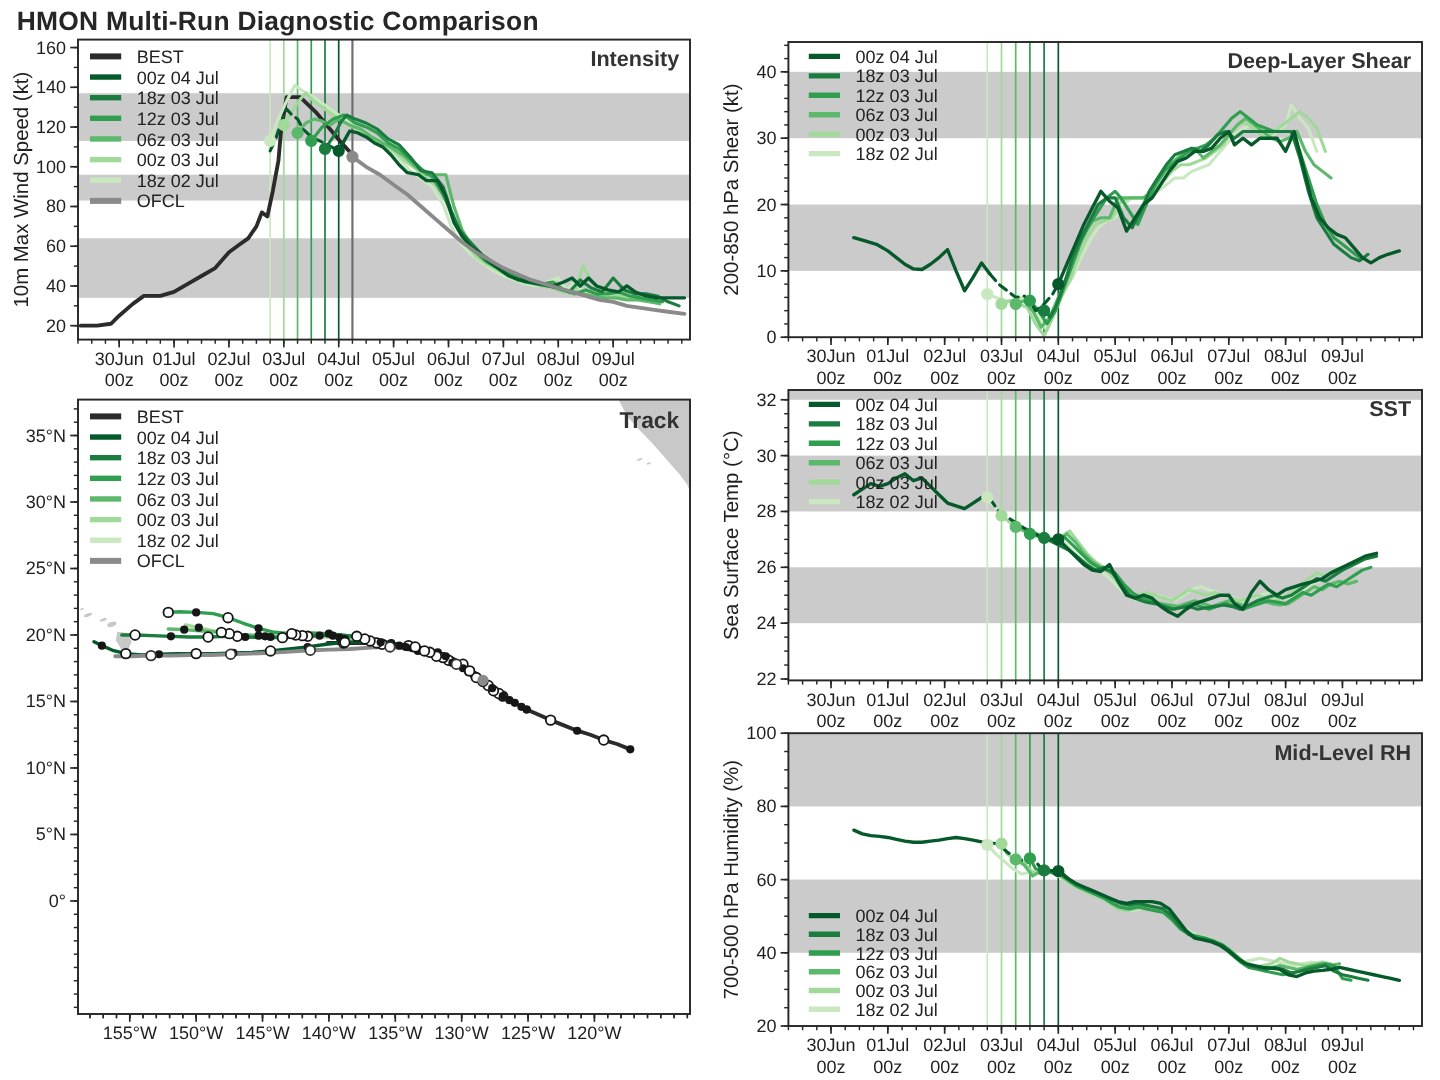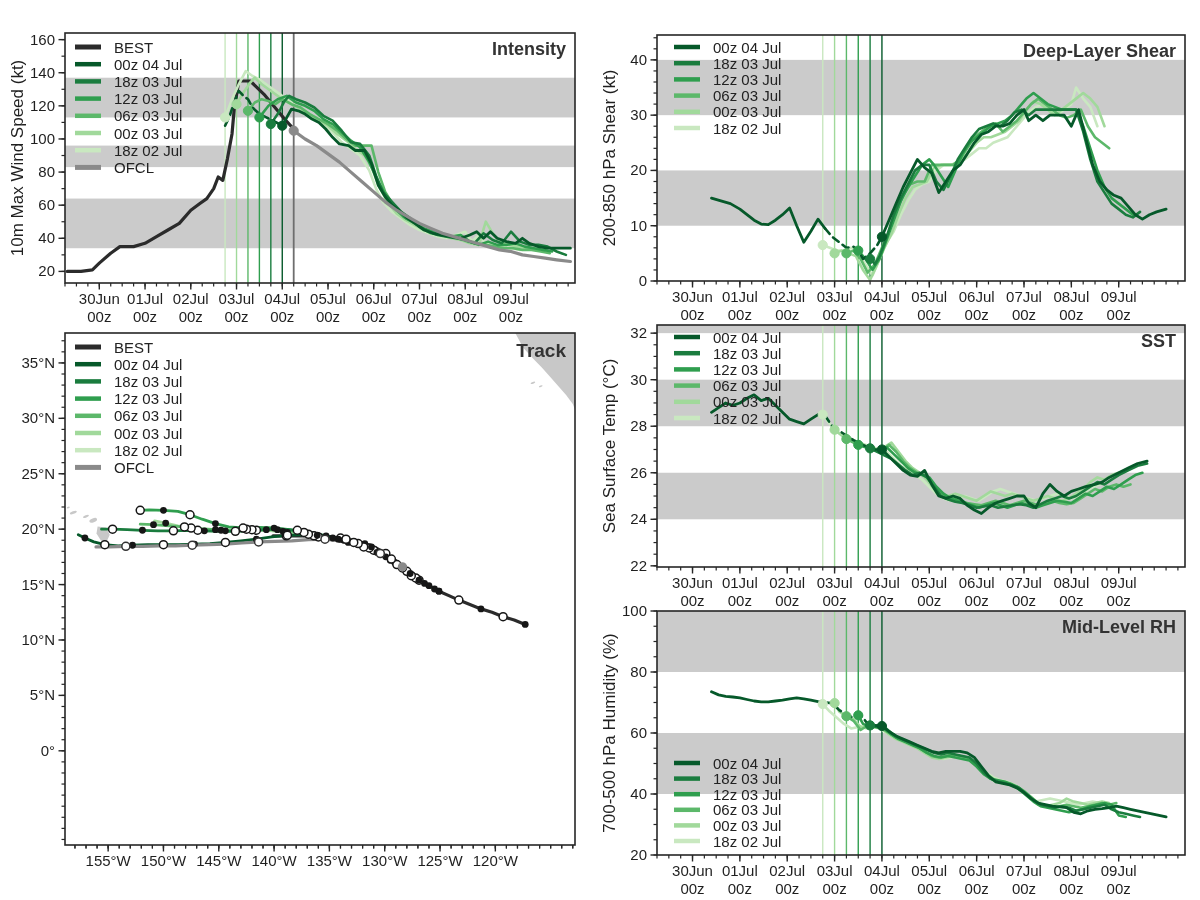--- a/index.html
+++ b/index.html
@@ -8,20 +8,21 @@
   .hdr{position:absolute;top:5px;font-weight:bold;font-size:22px;color:#262626;letter-spacing:.2px;}
   .hdr-left{left:14px;}
   .hdr-right{right:16px;text-align:right;}
   #fig{position:absolute;left:0;top:0;}
   .logo{position:absolute;left:4px;top:851px;width:140px;height:48px;}
 </style>
 </head>
 <body>
 
 <div class="page">
+  <div class="hdr hdr-left">HMON Multi-Run Diagnostic Comparison</div>
   <svg id="fig" width="1200" height="900">
       <g>
         <clipPath id="clip-intensity">
           <rect x="65" y="33" width="510" height="250"></rect>
         </clipPath>
         <g clip-path="url(#clip-intensity)">
           <rect x="65" y="198.56291390728478" width="510" height="49.66887417218541" fill="#cbcbcb"></rect>
           <rect x="65" y="145.58278145695363" width="510" height="21.523178807947033" fill="#cbcbcb"></rect>
           <rect x="65" y="77.7019867549669" width="510" height="39.73509933774832" fill="#cbcbcb"></rect>
           <line x1="225.08968609865468" y1="33" x2="225.08968609865468" y2="283" stroke="#c9e8c0" stroke-width="1.4"></line>

